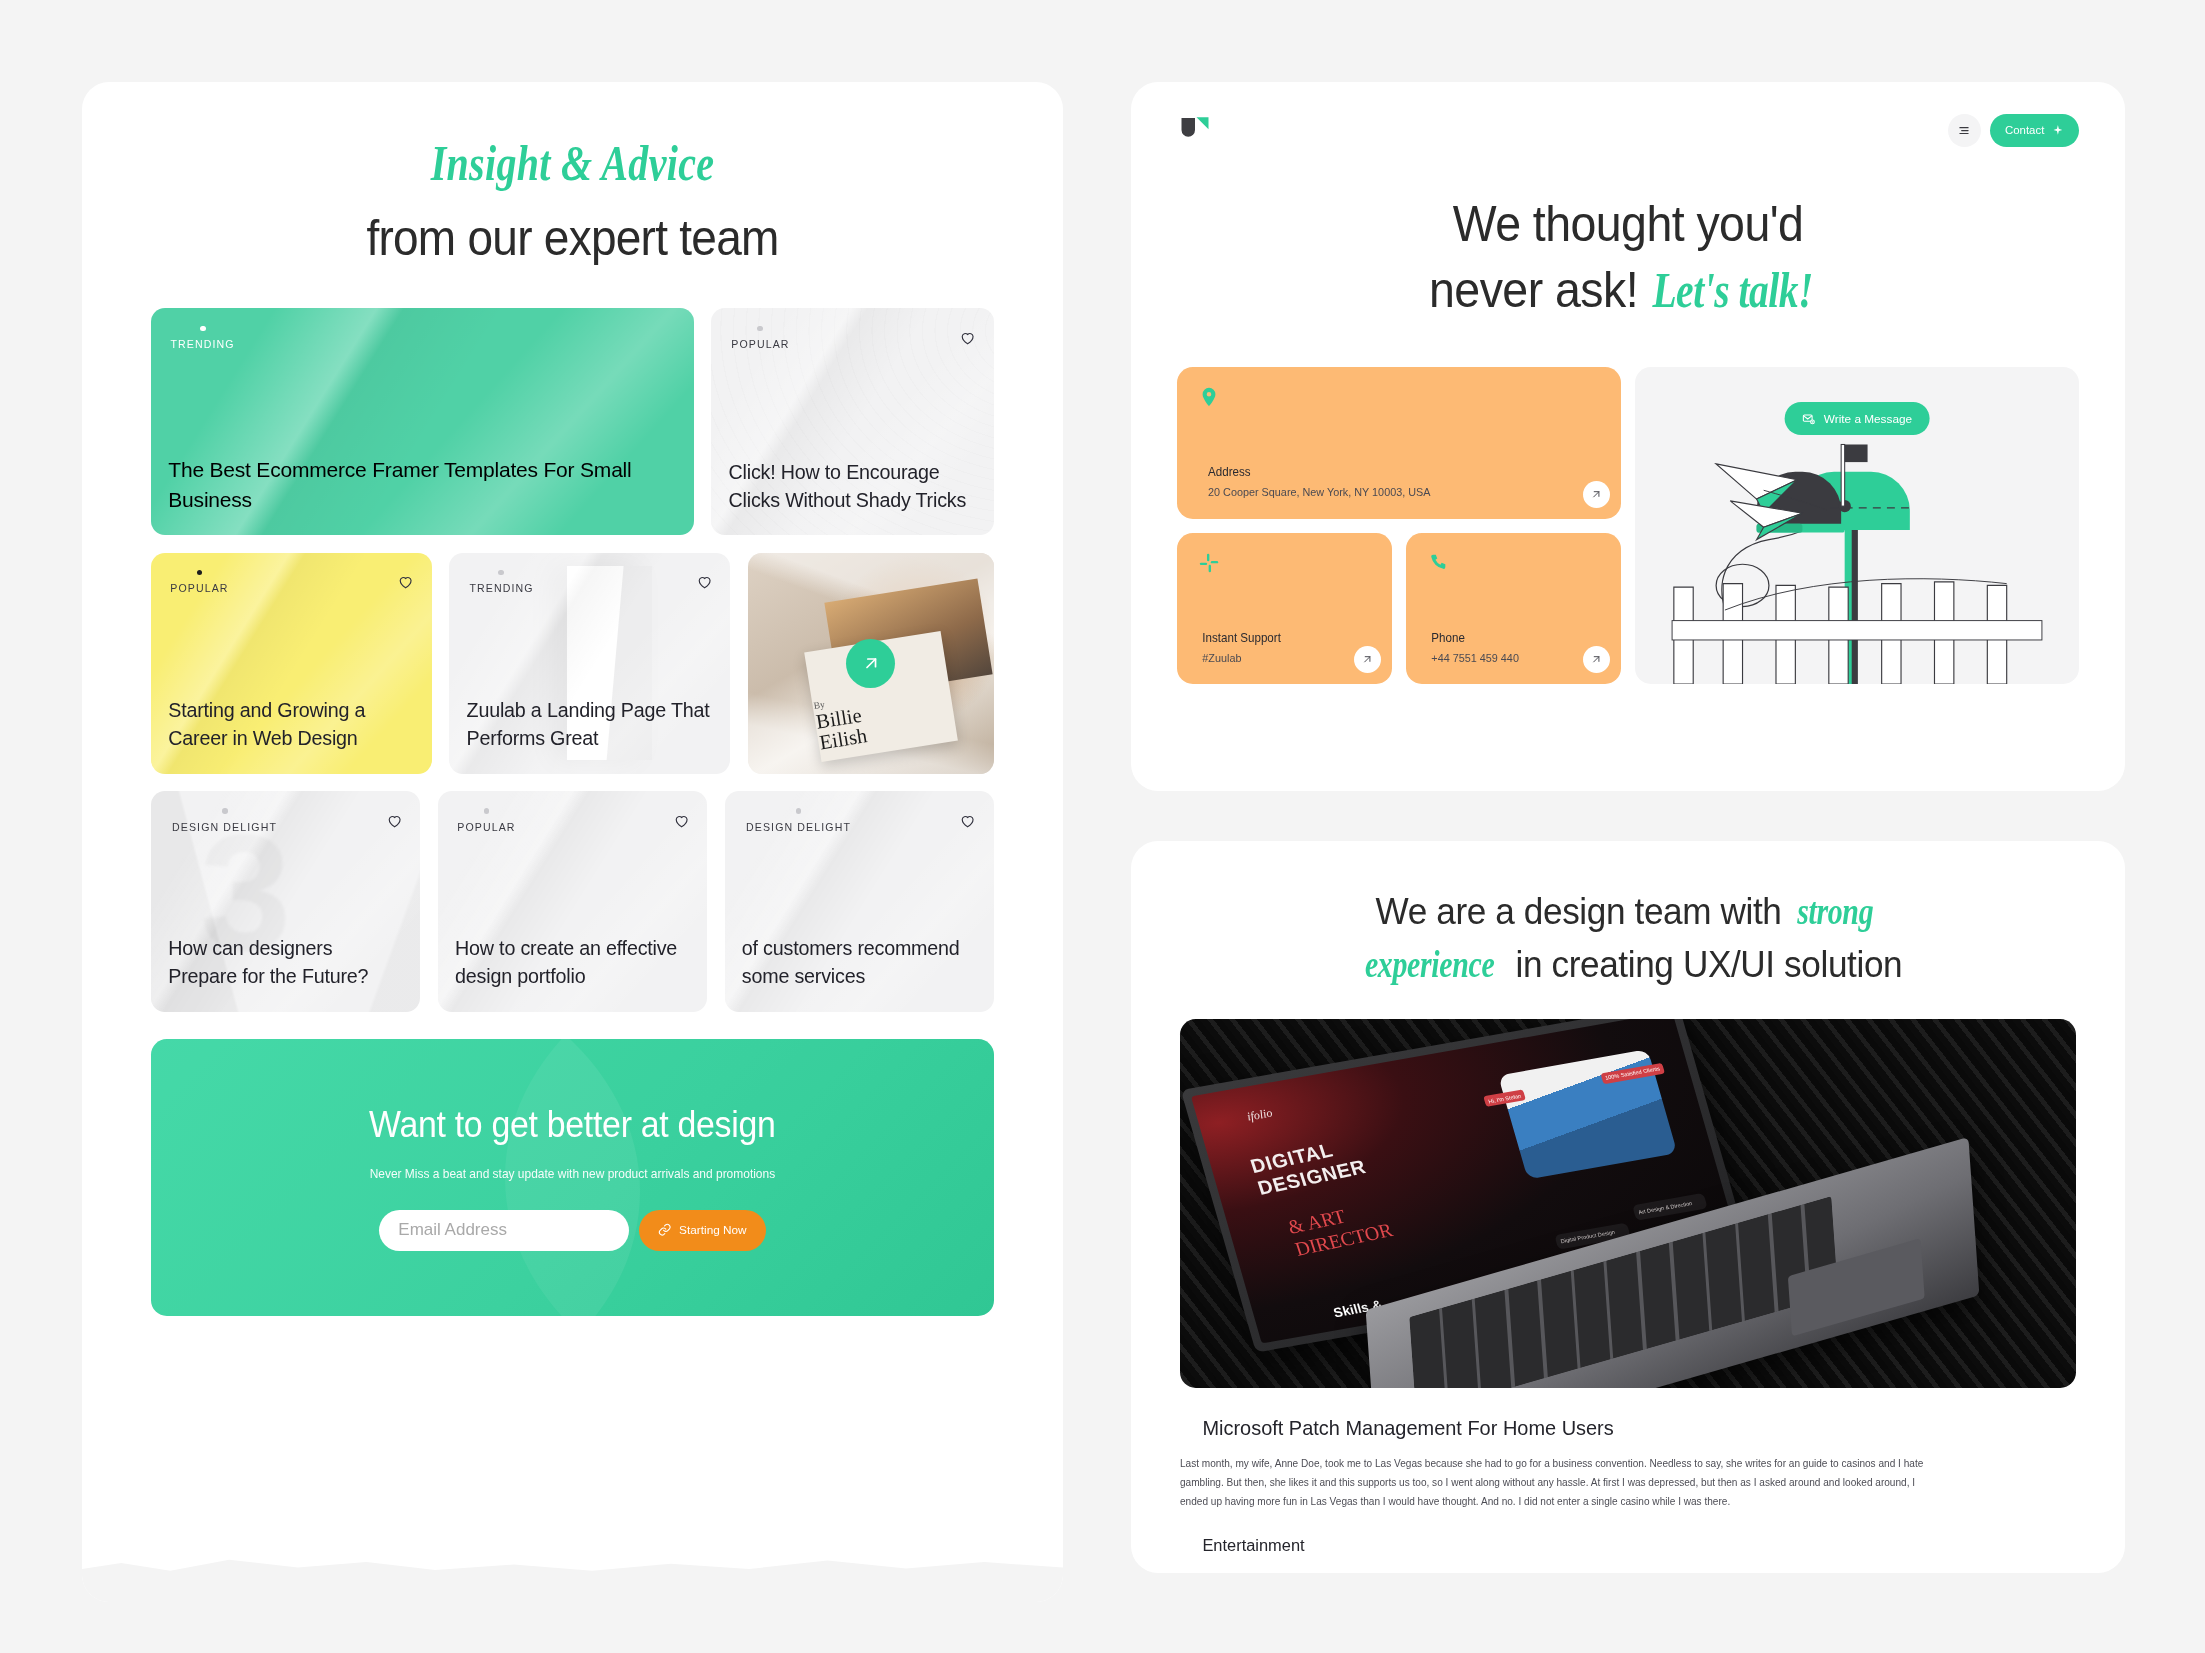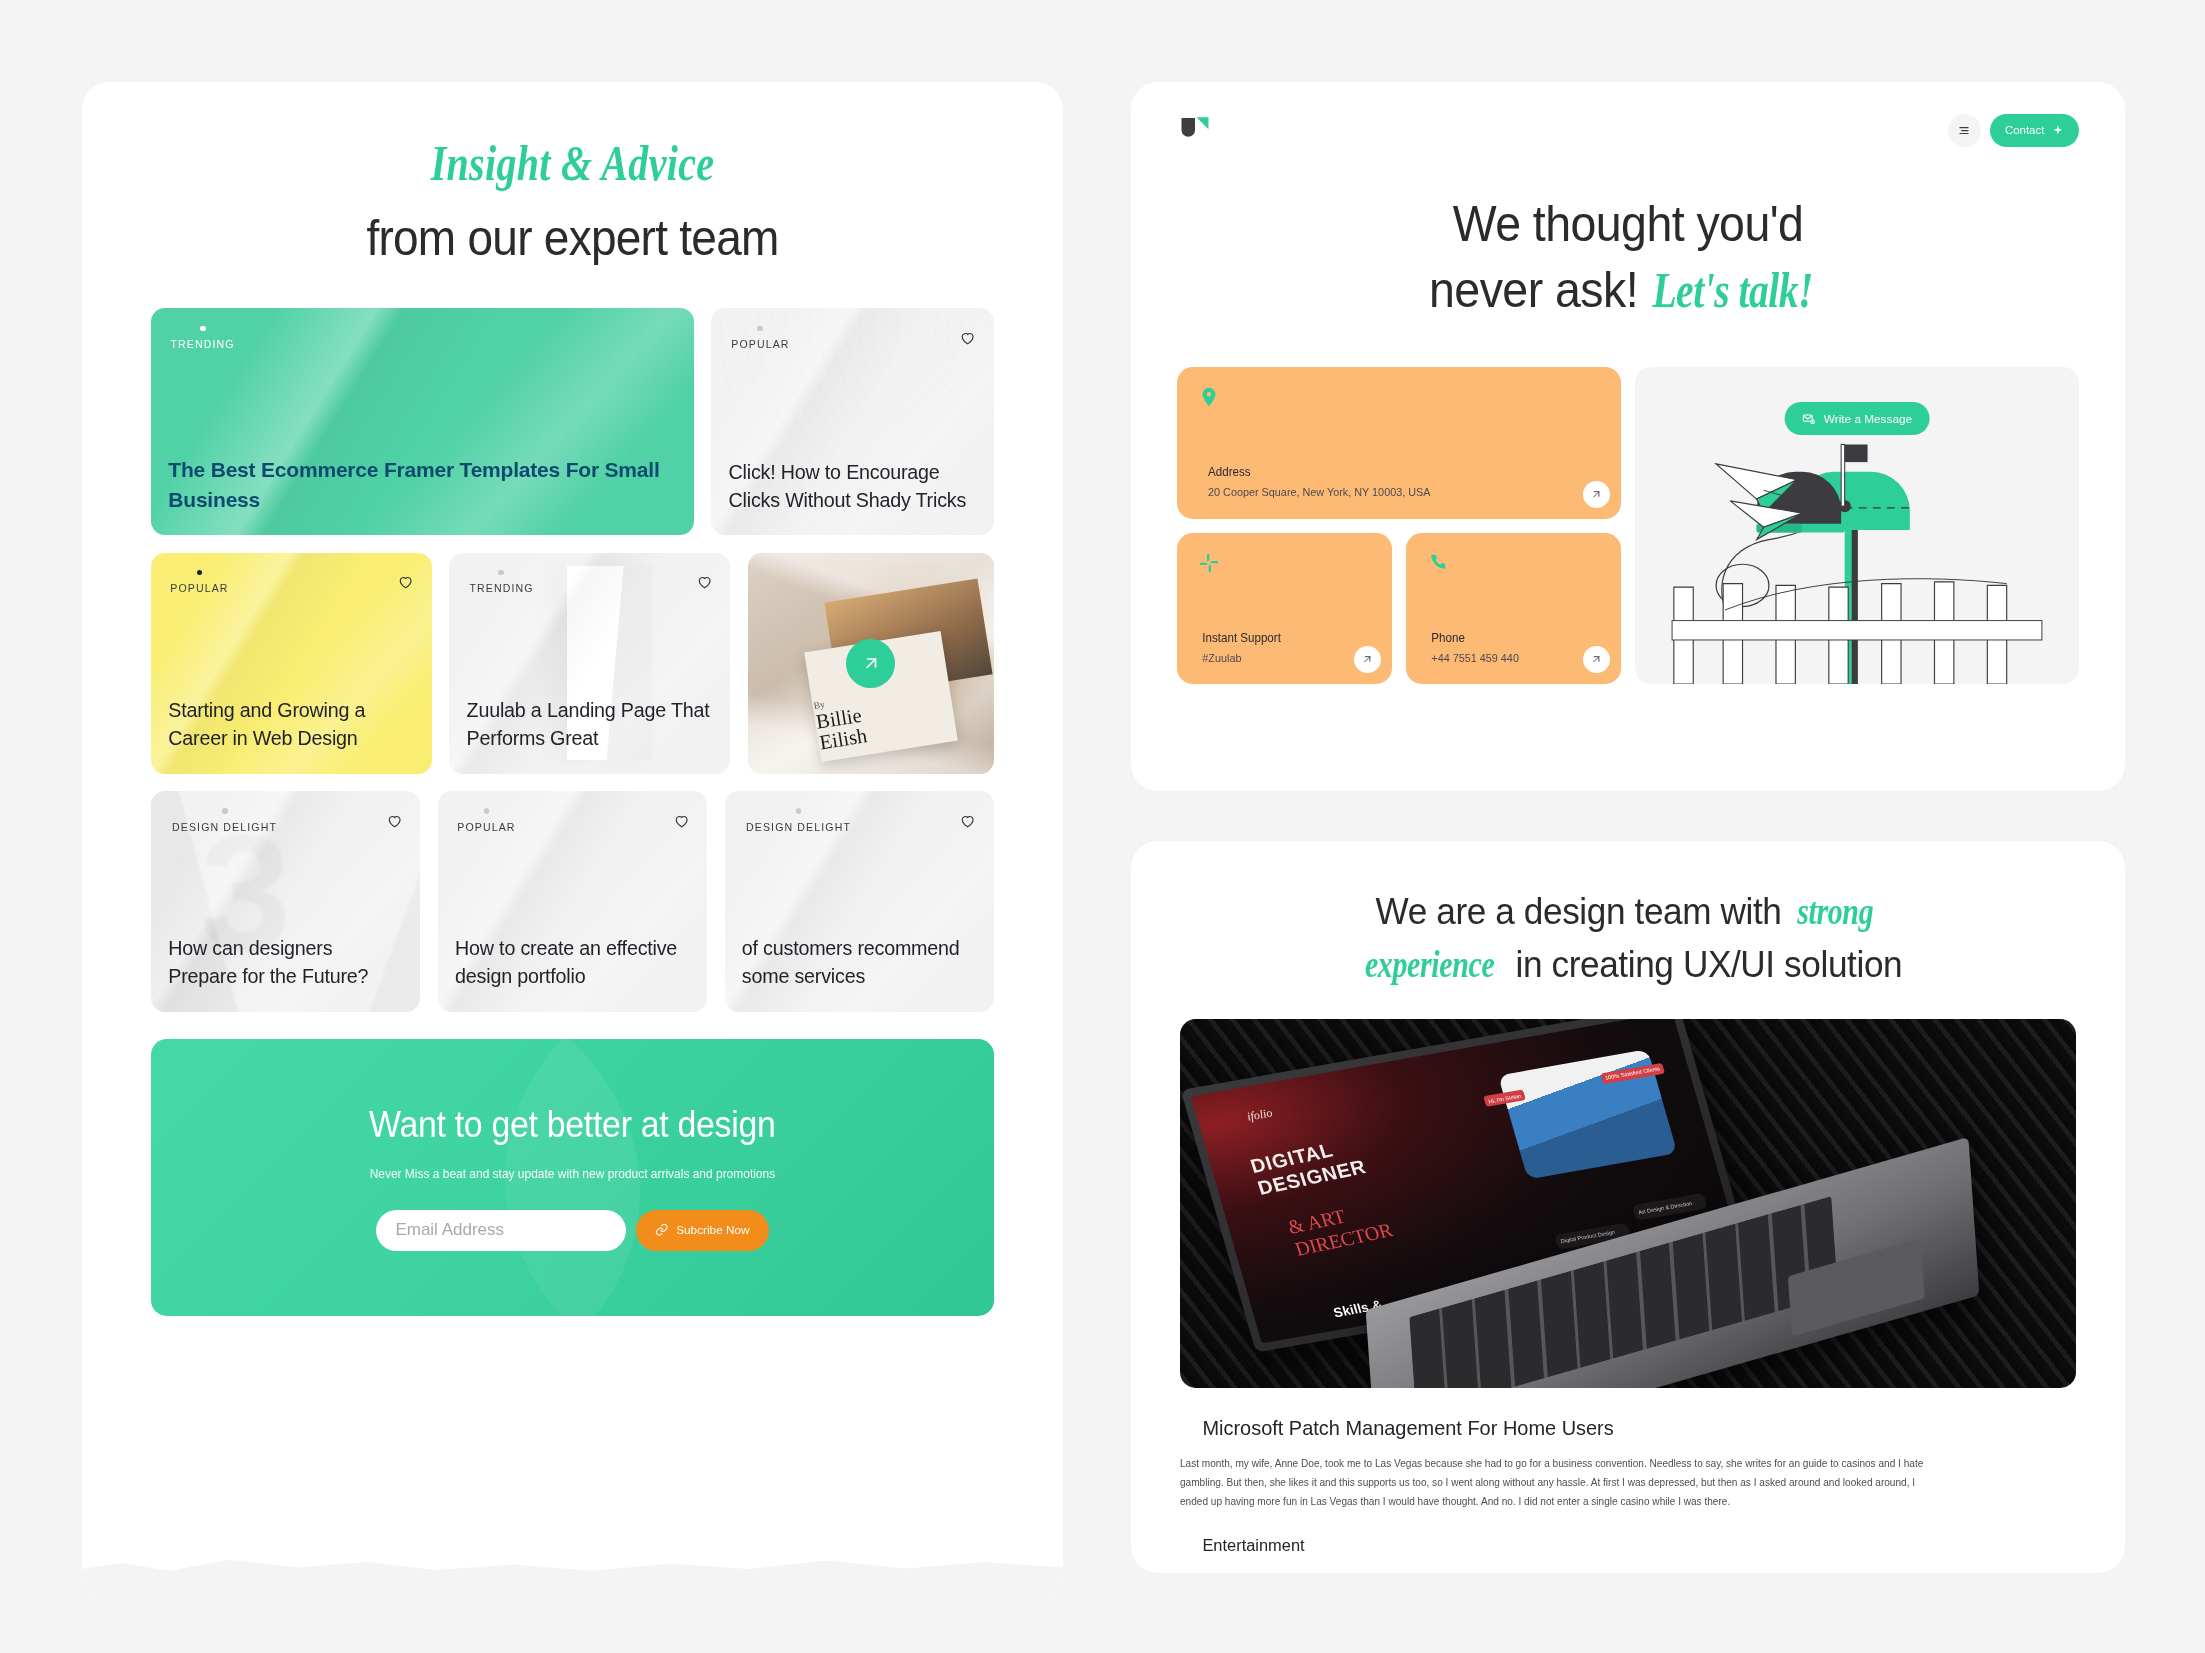--- a/index.html
+++ b/index.html
@@ -72,21 +72,21 @@
     font-size: 11.4px; letter-spacing: 1.2px; font-weight: 400;
     color: #3a3a42; transform: scaleX(0.93);
   }
   .card-green .tag .txt { color: #ffffff; }
   .heart { width: 17.3px; height: 17.3px; display:block; }
   .card-title {
     position: relative; z-index: 2;
     font-size: 19.7px; line-height: 1.42; color: #22222a; font-weight: 400;
     letter-spacing: -0.2px;
   }
-  .card-green .card-title { color: #0c4a6e; font-weight: 700; font-size: 21px; }
+  .card-green .card-title { color: #000000; font-weight: 400; font-size: 21px; }
 
   .card-hero { height: 227px; }
   .card-tall { height: 221px; }
   .card-med  { height: 221px; }
 
   
   .card-photo {
     position: relative; border-radius: 14px; overflow: hidden;
     background:
       radial-gradient(circle at 68% 40%, #c9a684 0 14%, rgba(201,166,132,0) 40%),
@@ -484,21 +484,21 @@
       <div class="wave2"></div>
       <div class="nl-title">Want to get better at design</div>
       <div class="nl-sub">Never Miss a beat and stay update with new product arrivals and promotions</div>
       <div class="nl-form">
         <input class="nl-input" type="text" placeholder="Email Address" style="">
         <button class="nl-btn">
           <svg width="13.4" height="13.4" viewBox="0 0 24 24" fill="none" stroke="#fff" stroke-width="2" stroke-linecap="round">
               <path d="M10 13a5 5 0 0 0 7.5.5l3-3a5 5 0 0 0-7-7l-1.7 1.7"></path>
               <path d="M14 11a5 5 0 0 0-7.5-.5l-3 3a5 5 0 0 0 7 7L12.2 19"></path>
             </svg>
-          <span>Subcribe Now</span>
+          <span>Starting Now</span>
         </button>
       </div>
     </div>
 
     <div class="torn" style="clip-path: polygon(0 14px,4% 7.9px,9% 15.8px,15% 4.7px,22% 12.6px,29% 7px,36% 15px,44% 9.5px,52% 15.8px,60% 8.7px,68% 14px,76% 5.5px,84% 13.4px,92% 7px,100% 12.6px,100% 100%,0 100%);"></div>
   </section>
 
   <section class="panel-rt">
     <div class="rt-header">
       <svg class="logo-mark" viewBox="0 0 48 48">

